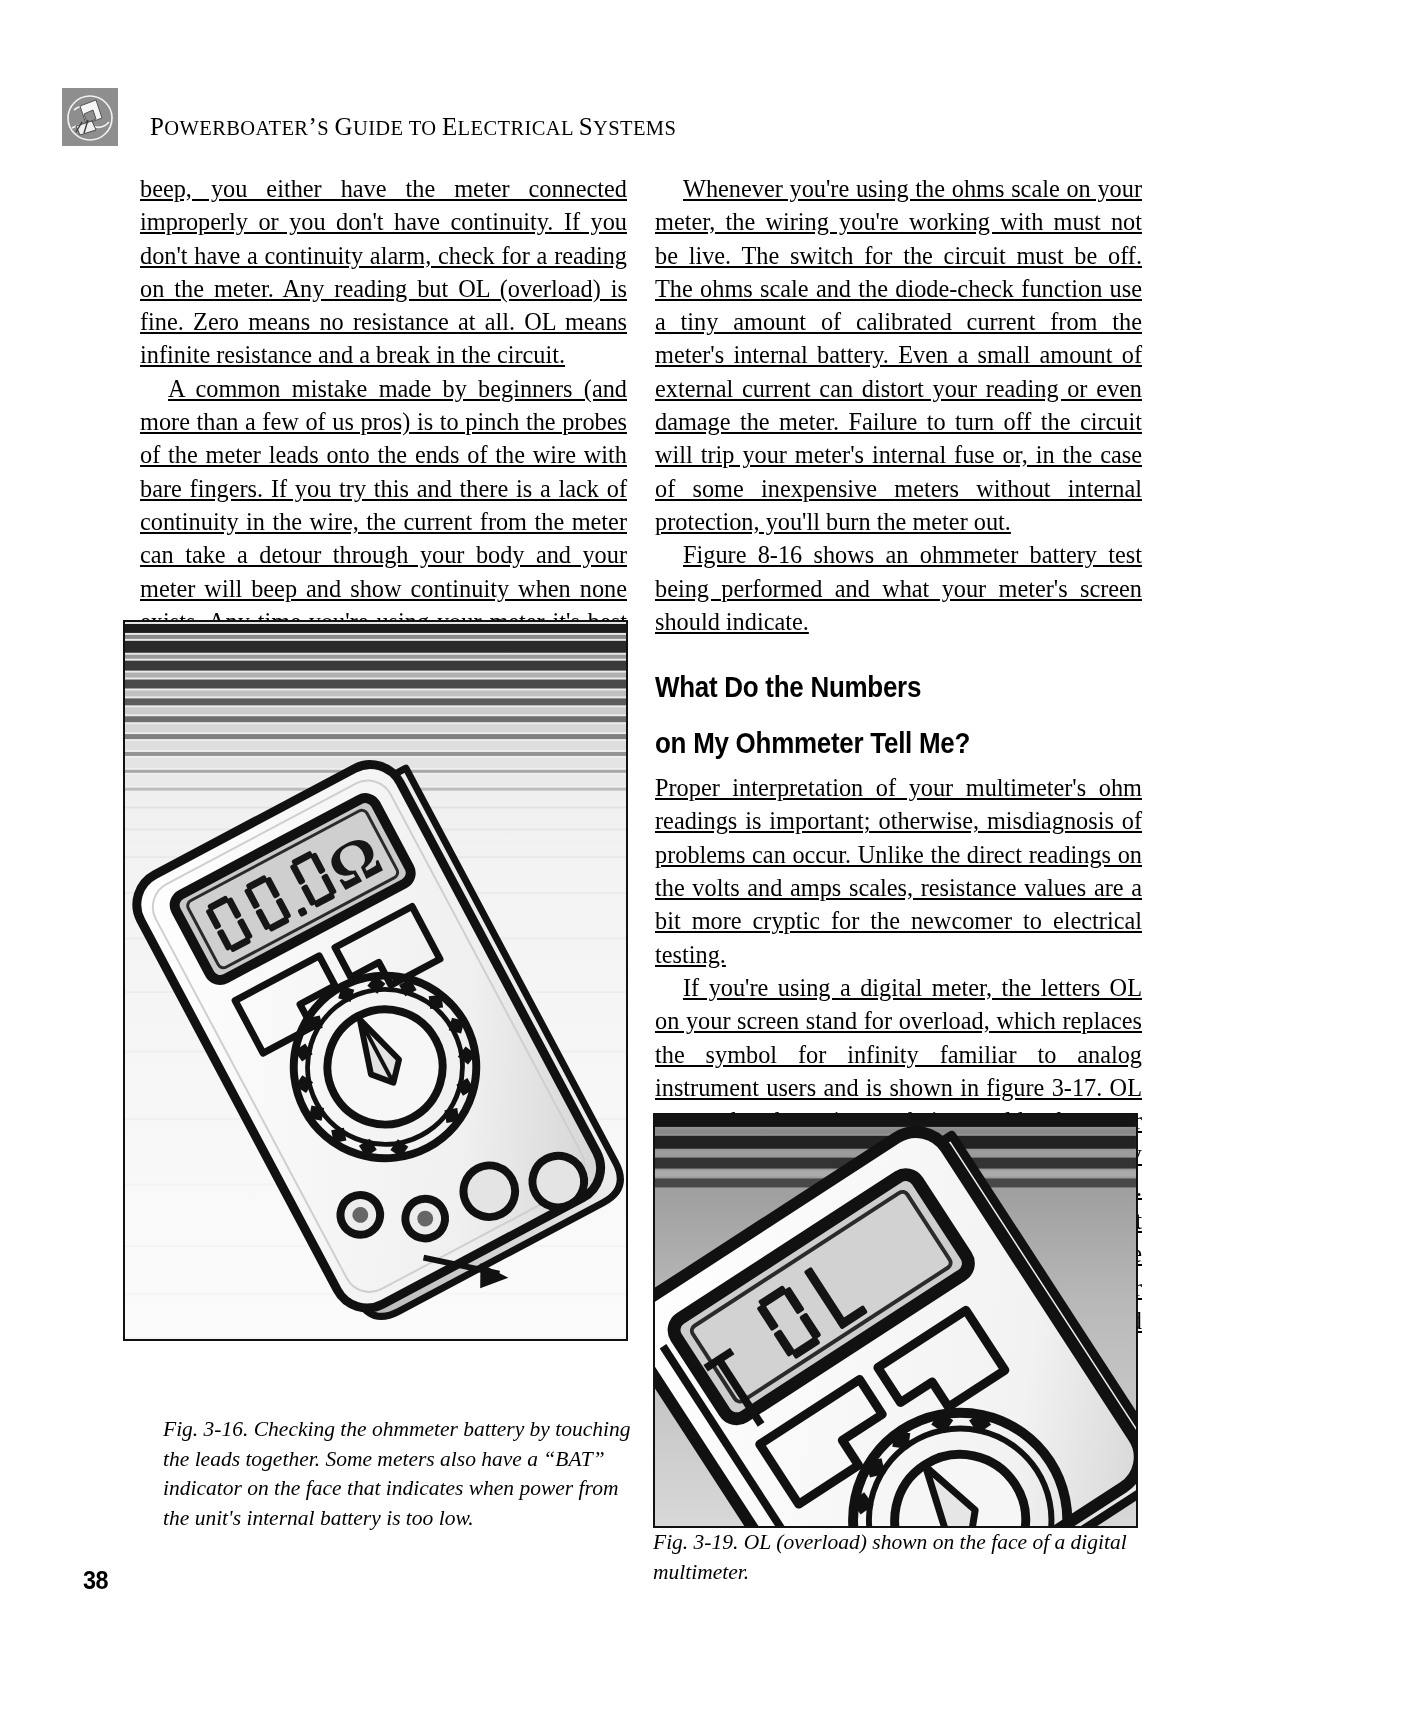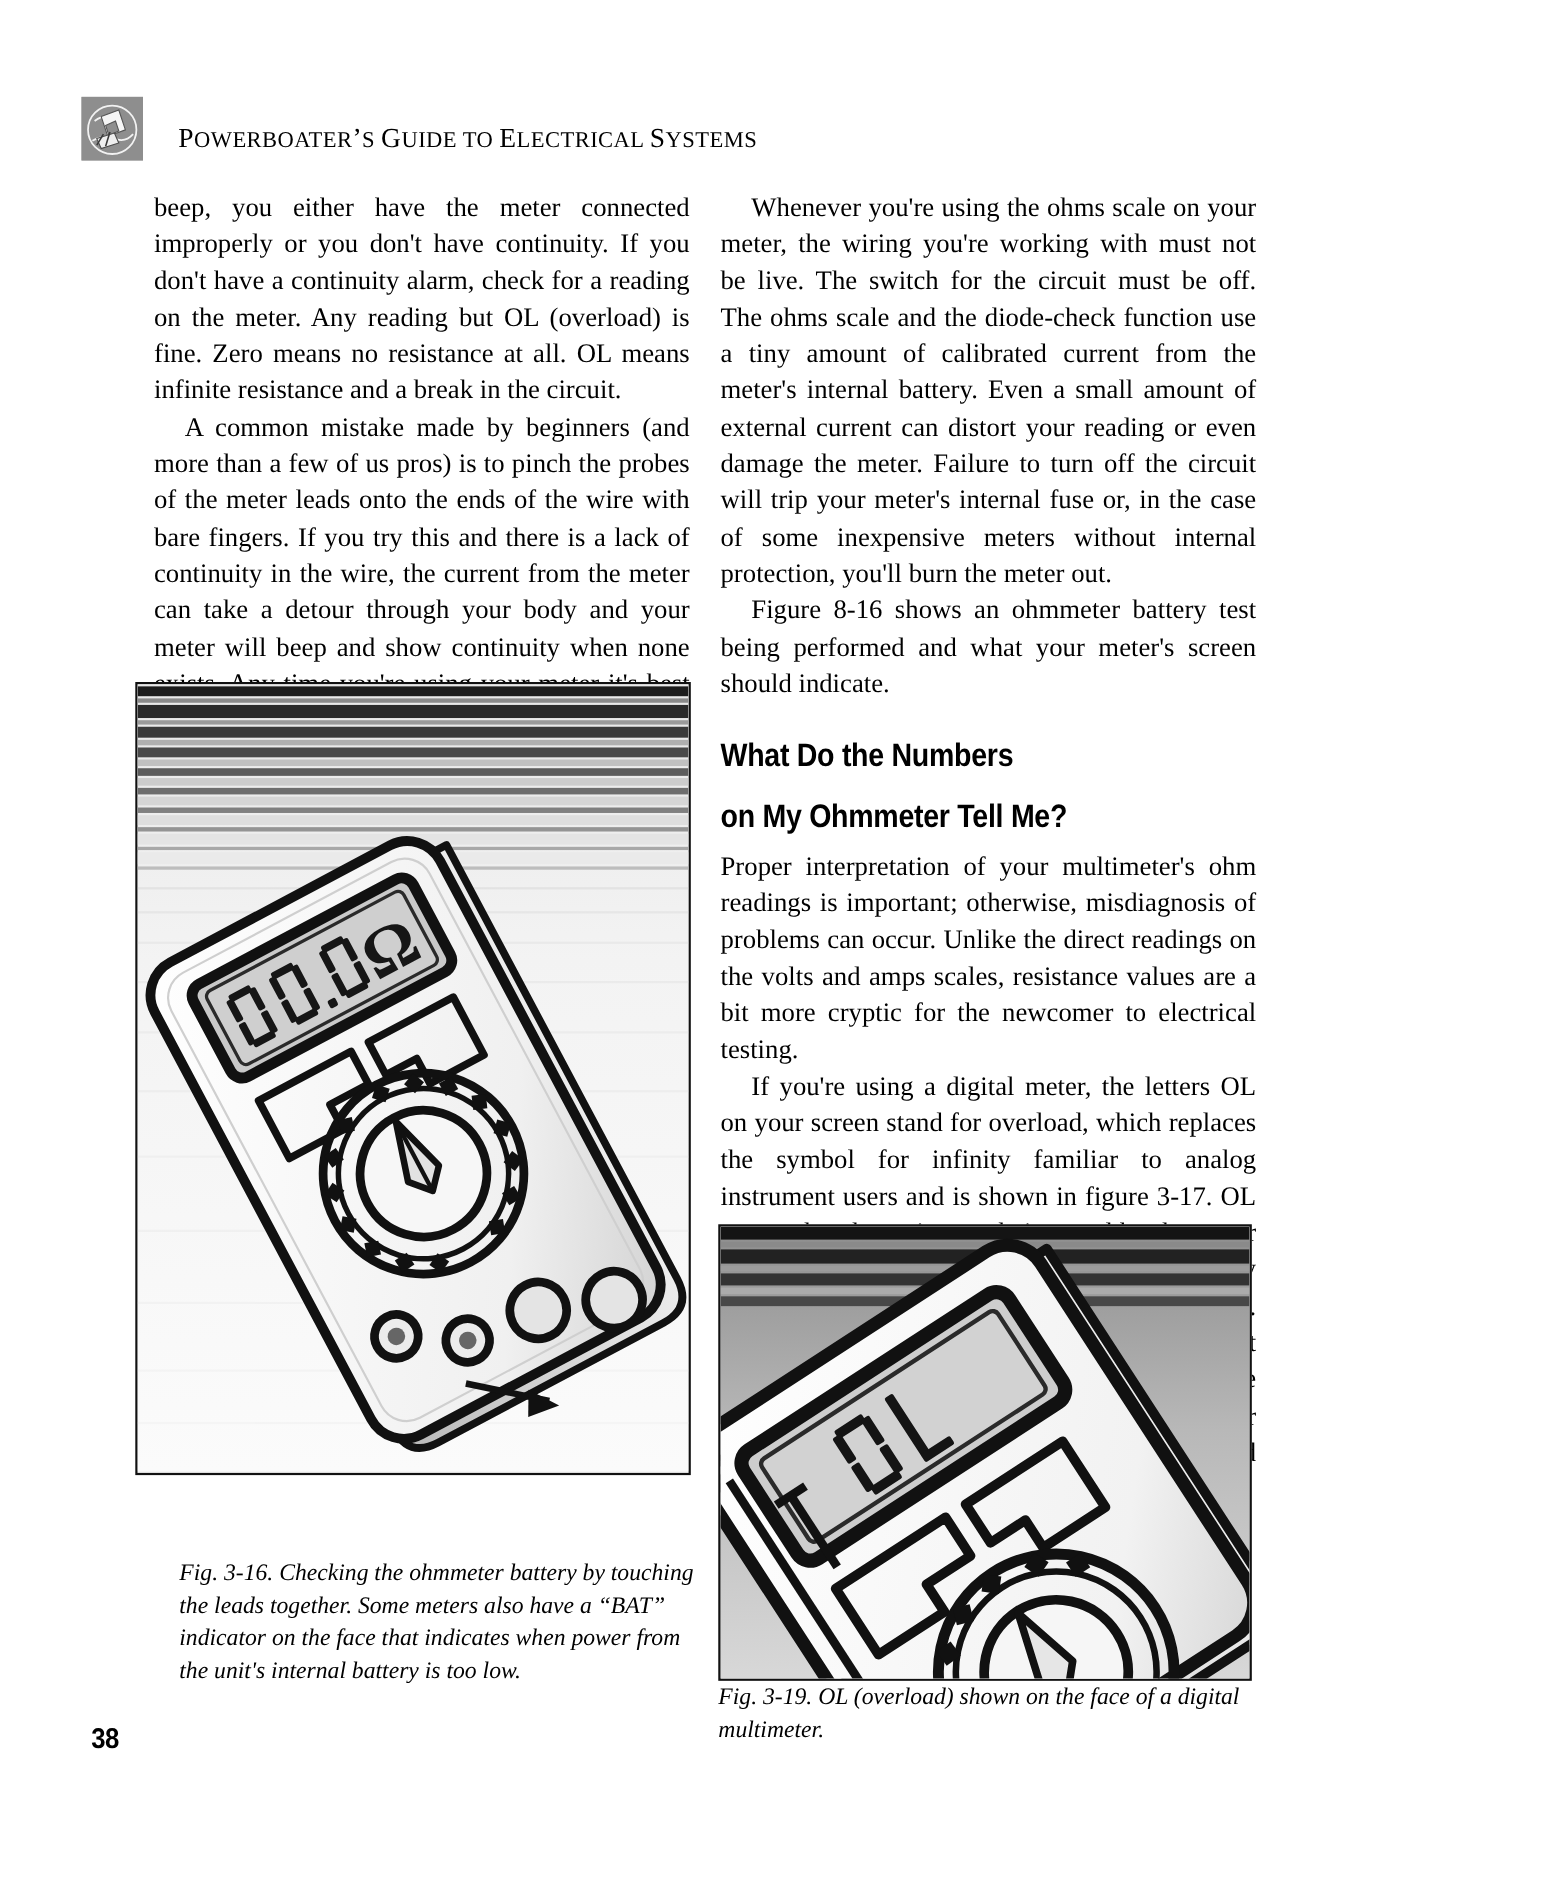--- a/index.html
+++ b/index.html
@@ -13,21 +13,21 @@
     height: 1724px;
     background: #ffffff;
     overflow: hidden;
     font-family: "Liberation Serif", "DejaVu Serif", serif;
     color: #000000;
   }
 
   
   .running-head {
     position: absolute;
-    left: 74px;
+    left: 62px;
     top: 88px;
     width: 1280px;
     height: 62px;
   }
   .head-logo {
     position: absolute;
     left: 0;
     top: 0;
     width: 56px;
     height: 58px;
@@ -53,21 +53,21 @@
     font-size: 24.3px;
     line-height: 33.3px;
     text-align: justify;
     text-justify: inter-word;
     -webkit-hyphens: none;
     hyphens: none;
   }
   .col-left  { left: 140px; top: 172px; }
   .col-right { left: 655px; top: 172px; }
 
-  .col p { margin: 0; }
+  .col p { margin: 0; text-decoration: underline; }
   .col p.indent { text-indent: 28px; }
 
   
   h2.section-heading {
     font-family: "Liberation Sans Narrow", "Liberation Sans", "DejaVu Sans", sans-serif;
     font-weight: bold;
     font-size: 29.5px;
     line-height: 41px;
     letter-spacing: -0.3px;
     margin: 0;

